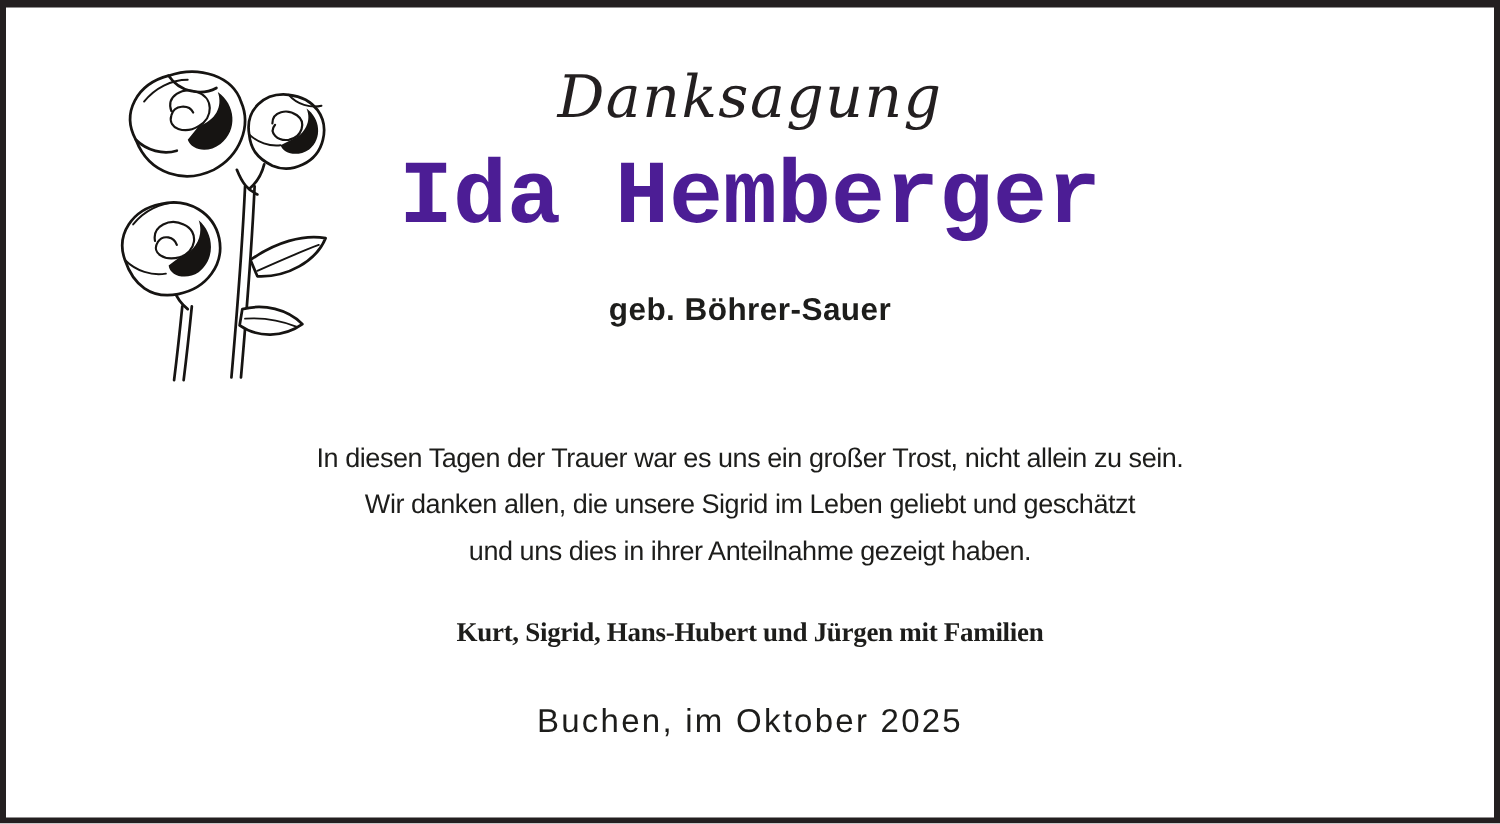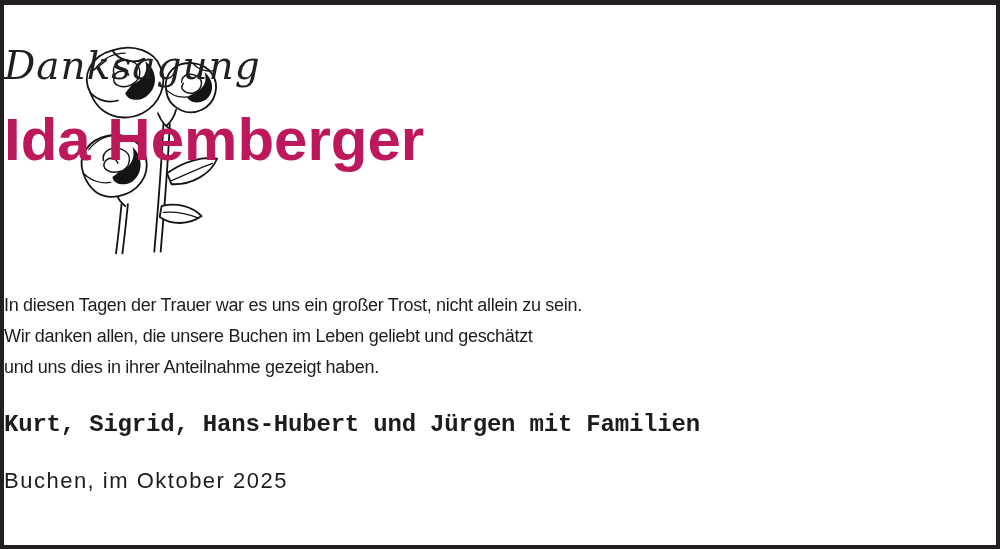--- a/index.html
+++ b/index.html
@@ -15,36 +15,37 @@
     background: #ffffff;
     border: 4px solid #231f20;
     border-top-width: 5px;
     overflow: hidden;
     color: #1d1d1b;
   }
   .abs {
     position: absolute;
     left: 0;
     right: 0;
+    text-align: center;
   }
   .danksagung {
     top: 38px;
     font-family: "DejaVu Serif", serif;
     font-style: italic;
     font-size: 39px;
     letter-spacing: 1px;
     color: #231f20;
   }
   .name {
-    top: 105px;
-    font-family: Liberation Sans, sans-serif;
+    top: 98px;
+    font-family: Liberation Mono, monospace;
     font-weight: bold;
     font-size: 60px;
     line-height: 1;
-    color: #be185d;
+    color: #4c1d95;
   }
   .maiden {
     top: 190px;
     font-family: "Liberation Sans", sans-serif;
     font-weight: bold;
     font-size: 21px;
     letter-spacing: 0.3px;
   }
   .dates {
     top: 227px;
@@ -57,23 +58,23 @@
   }
   .body-text {
     top: 285px;
     font-family: "Liberation Sans", sans-serif;
     font-size: 18px;
     line-height: 31px;
     letter-spacing: -0.3px;
   }
   .family {
     top: 406px;
-    font-family: Liberation Mono, monospace;
+    font-family: Liberation Serif, serif;
     font-weight: bold;
-    font-size: 24px;
+    font-size: 18px;
     letter-spacing: -0.2px;
   }
   .place-date {
     top: 463px;
     font-family: "Liberation Sans", sans-serif;
     font-size: 22px;
     letter-spacing: 1.5px;
   }
   .roses {
     position: absolute;
@@ -123,27 +124,28 @@
       <path d="M70 148 C82 144 88 132 84 121 C95 130 97 149 84 159 C75 165 63 162 62 154 Z" fill="#161412" stroke="none"></path>
       <path d="M36 124 C44 114 56 108 68 108" stroke-width="1.4"></path>
       <path d="M30 150 C38 158 50 162 60 160" stroke-width="1.4"></path>
     </g>
   </svg>
 
   <div class="abs danksagung">Danksagung</div>
 
   <div class="abs name">Ida Hemberger</div>
 
+  <div class="abs maiden">geb. Böhrer-Sauer</div>
 
   <div class="abs dates">
   </div>
 
   <div class="abs body-text">
     <div>In diesen Tagen der Trauer war es uns ein großer Trost, nicht allein zu sein.</div>
-    <div>Wir danken allen, die unsere Buchen im Leben geliebt und geschätzt</div>
+    <div>Wir danken allen, die unsere Sigrid im Leben geliebt und geschätzt</div>
     <div>und uns dies in ihrer Anteilnahme gezeigt haben.</div>
   </div>
 
   <div class="abs family">Kurt, Sigrid, Hans-Hubert und Jürgen mit Familien</div>
 
   <div class="abs place-date">Buchen, im Oktober 2025</div>
 
 </div>
 
 </body></html>

